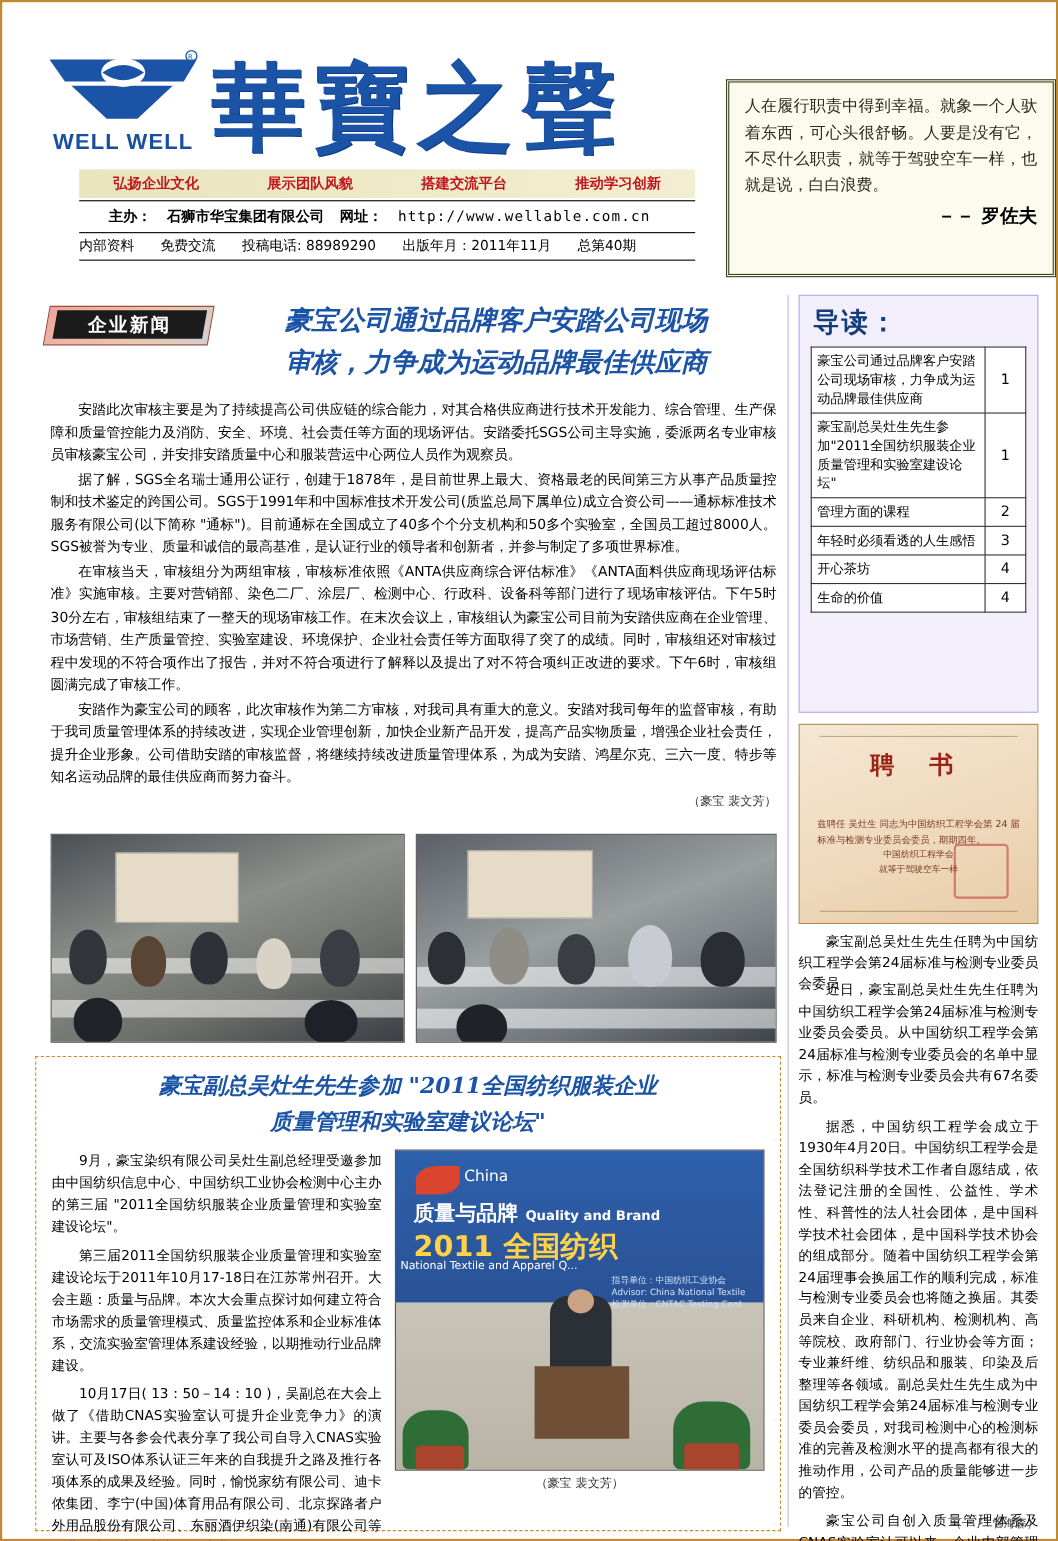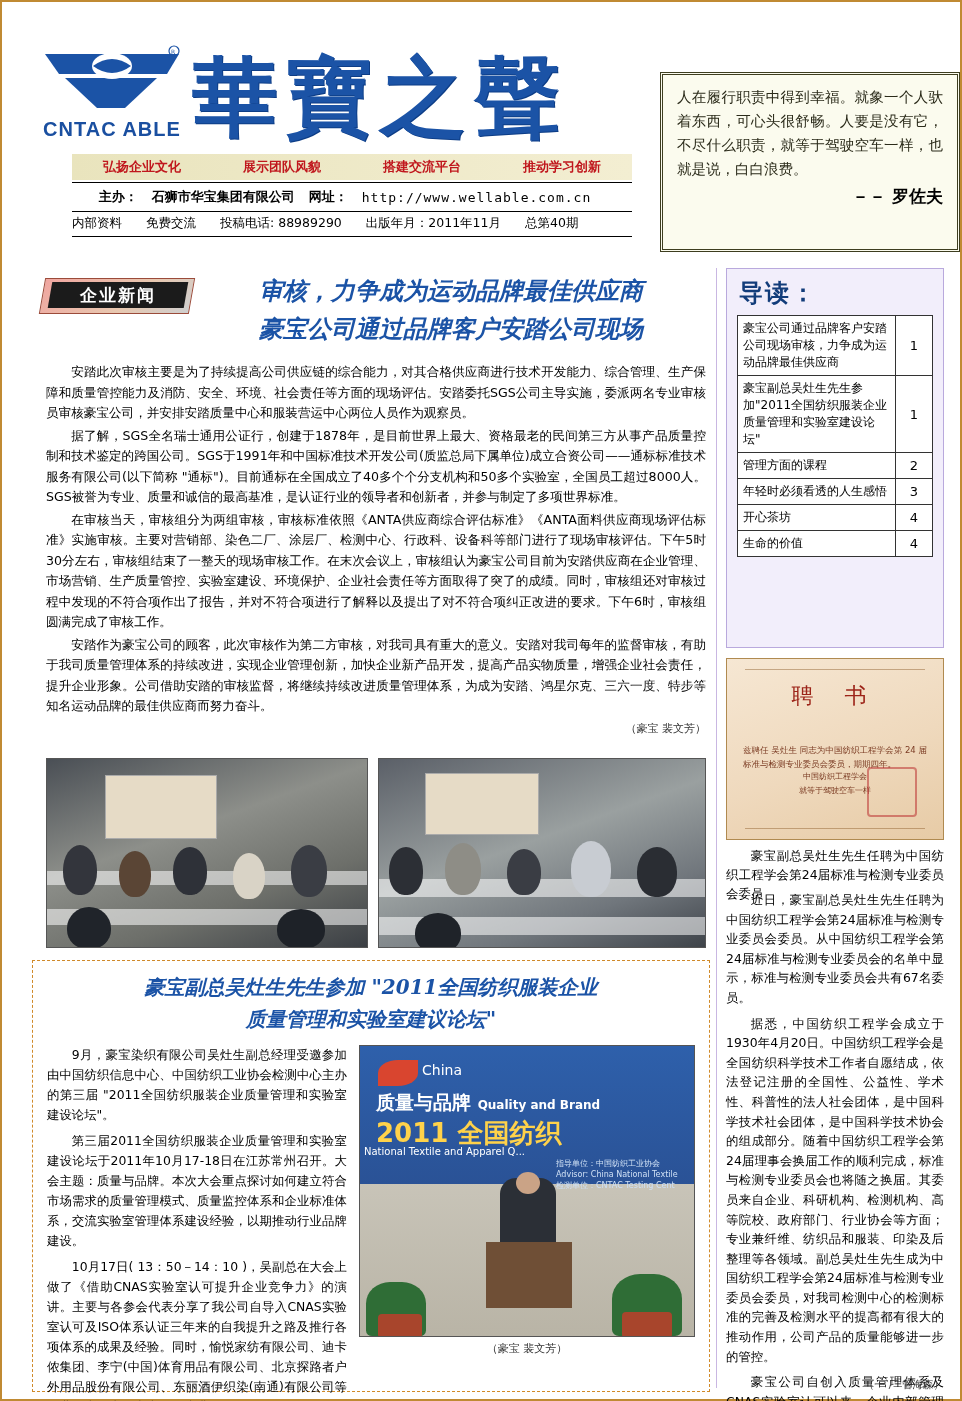--- a/index.html
+++ b/index.html
@@ -164,21 +164,21 @@
 
   .cert{
     position:absolute;left:716px;top:648px;width:218px;height:182px;
     border:1px solid #b08a50;box-sizing:border-box;
     background:linear-gradient(160deg,#f6e7d3,#efd9bd 55%,#e7cba6);
     overflow:hidden;
   }
   .cert-title{
     position:absolute;left:0;right:0;top:22px;text-align:center;
     font-family:"DejaVu Serif","Liberation Serif",serif;
-    font-size:22px;font-weight:normal;color:#9c2318;letter-spacing:12px;
+    font-size:22px;font-weight:bold;color:#9c2318;letter-spacing:12px;
   }
   .cert-line{position:absolute;left:18px;right:18px;height:1px;background:rgba(140,90,40,.45);}
   .cert-seal{
     position:absolute;right:26px;bottom:22px;width:46px;height:46px;
     border:2px solid #b33;border-radius:4px;opacity:.55;
   }
   .cert-cap{
     position:absolute;left:716px;top:836px;width:218px;
     font-size:12.4px;line-height:19px;text-align:justify;text-indent:2em;
   }
@@ -205,21 +205,21 @@
           <svg width="142" height="70" viewBox="0 0 142 70" xmlns="http://www.w3.org/2000/svg">
             <path d="M4 10 L70 10 L58 30 L18 30 Z" fill="#1b53a6"></path>
             <path d="M74 10 L138 10 L126 30 L62 30 Z" fill="#1b53a6"></path>
             <path d="M24 34 L116 34 L84 64 L56 64 Z" fill="#1b53a6"></path>
             <ellipse cx="71" cy="22" rx="20" ry="13" fill="#ffffff"></ellipse>
             <path d="M52 22 q19 -14 38 0 q-19 14 -38 0z" fill="#1b53a6"></path>
             <circle cx="133" cy="7" r="5" fill="none" stroke="#1b53a6" stroke-width="1.2"></circle>
             <text x="130" y="10" font-size="6" fill="#1b53a6">R</text>
           </svg>
         </div>
-        <div class="logo-text">CNTAC ABLE</div>
+        <div class="logo-text">WELL WELL</div>
       </div>
 
       <div class="title-cn">華寶之聲</div>
 
       <div class="slogan-bar">
         <span>弘扬企业文化</span>
         <span>展示团队风貌</span>
         <span>搭建交流平台</span>
         <span>推动学习创新</span>
       </div>
@@ -243,22 +243,22 @@
         <div class="quote-text">人在履行职责中得到幸福。就象一个人驮着东西，可心头很舒畅。人要是没有它，不尽什么职责，就等于驾驶空车一样，也就是说，白白浪费。</div>
         <div class="quote-author">－－ 罗佐夫</div>
       </div>
     </div>
 
     <div class="news-tag"></div>
     <div class="news-tag-inner">
       <span>企业新闻</span>
     </div>
     <div class="headline">
+      <div>豪宝公司通过品牌客户安踏公司现场</div>
       <div>审核，力争成为运动品牌最佳供应商</div>
-      <div>豪宝公司通过品牌客户安踏公司现场</div>
     </div>
 
     <div class="col-left">
       <p>安踏此次审核主要是为了持续提高公司供应链的综合能力，对其合格供应商进行技术开发能力、综合管理、生产保障和质量管控能力及消防、安全、环境、社会责任等方面的现场评估。安踏委托SGS公司主导实施，委派两名专业审核员审核豪宝公司，并安排安踏质量中心和服装营运中心两位人员作为观察员。</p>
       <p>据了解，SGS全名瑞士通用公证行，创建于1878年，是目前世界上最大、资格最老的民间第三方从事产品质量控制和技术鉴定的跨国公司。SGS于1991年和中国标准技术开发公司(质监总局下属单位)成立合资公司——通标标准技术服务有限公司(以下简称 "通标")。目前通标在全国成立了40多个个分支机构和50多个实验室，全国员工超过8000人。SGS被誉为专业、质量和诚信的最高基准，是认证行业的领导者和创新者，并参与制定了多项世界标准。</p>
       <p>在审核当天，审核组分为两组审核，审核标准依照《ANTA供应商综合评估标准》《ANTA面料供应商现场评估标准》实施审核。主要对营销部、染色二厂、涂层厂、检测中心、行政科、设备科等部门进行了现场审核评估。下午5时30分左右，审核组结束了一整天的现场审核工作。在末次会议上，审核组认为豪宝公司目前为安踏供应商在企业管理、市场营销、生产质量管控、实验室建设、环境保护、企业社会责任等方面取得了突了的成绩。同时，审核组还对审核过程中发现的不符合项作出了报告，并对不符合项进行了解释以及提出了对不符合项纠正改进的要求。下午6时，审核组圆满完成了审核工作。</p>
       <p>安踏作为豪宝公司的顾客，此次审核作为第二方审核，对我司具有重大的意义。安踏对我司每年的监督审核，有助于我司质量管理体系的持续改进，实现企业管理创新，加快企业新产品开发，提高产品实物质量，增强企业社会责任，提升企业形象。公司借助安踏的审核监督，将继续持续改进质量管理体系，为成为安踏、鸿星尔克、三六一度、特步等知名运动品牌的最佳供应商而努力奋斗。</p>
       <div class="byline">（豪宝 裴文芳）</div>
     </div>
 

